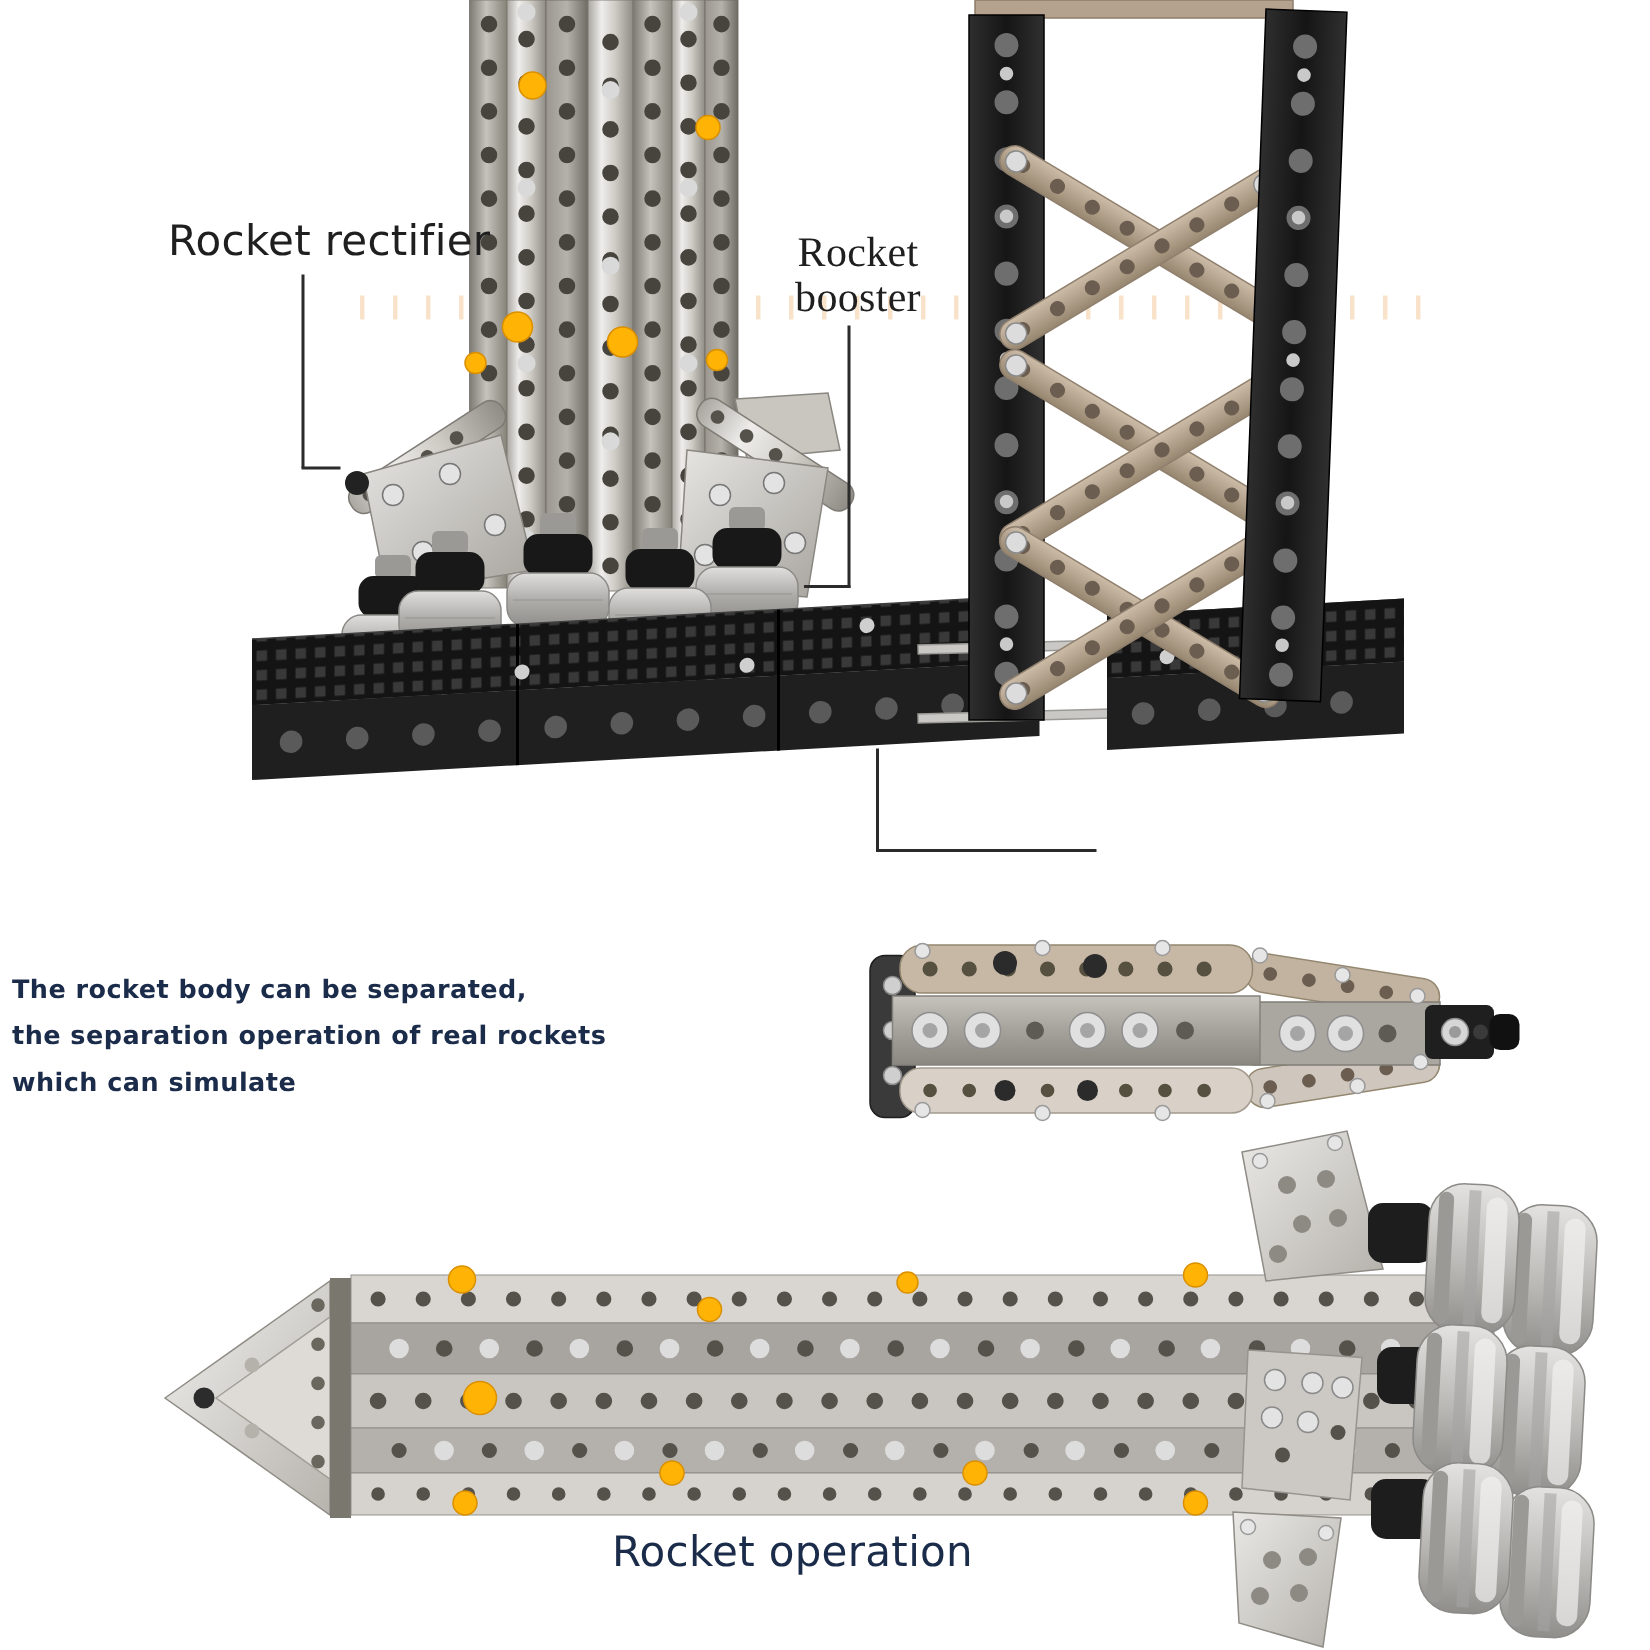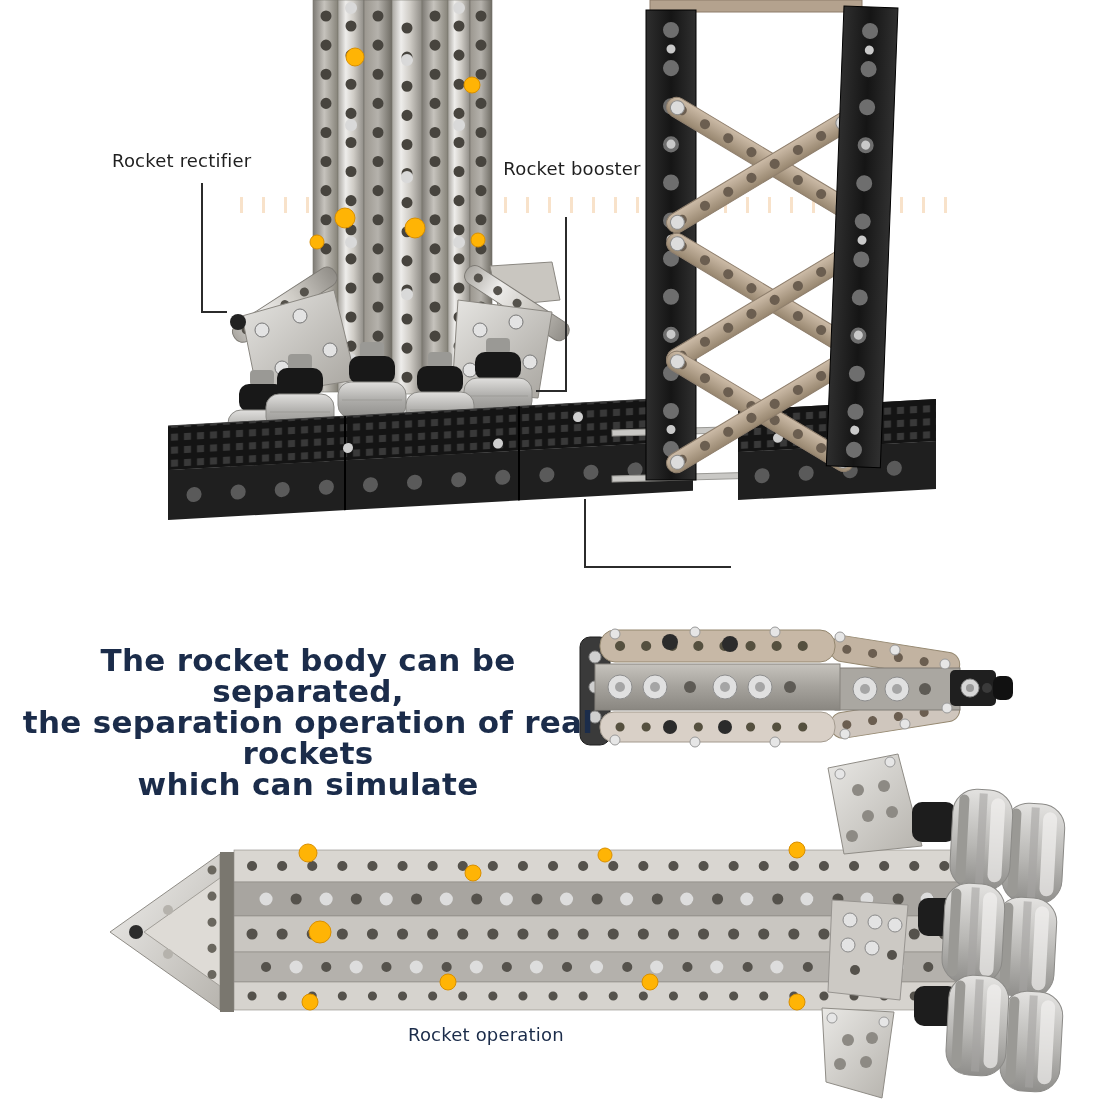--- a/index.html
+++ b/index.html
@@ -3,28 +3,28 @@
 <meta charset="utf-8">
 <style>
   html,body{margin:0;padding:0;background:#fff;}
   .canvas{
     position:relative;width:1100px;height:1100px;background:#fff;overflow:hidden;
     font-family:"DejaVu Sans","Liberation Sans",sans-serif;
   }
   .scene{position:absolute;}
   .ann{
     position:absolute;color:var(--label_color,#1f1f1f);
-    font-size:18px;letter-spacing:.2px;line-height:30px;white-space:nowrap;
+    font-size:28px;letter-spacing:.2px;line-height:30px;white-space:nowrap;
   }
-  .ann.center{text-align:center;white-space:normal;}
+  .ann.center{text-align:center;white-space:normal;font-family:Liberation Serif, serif;}
   .ann.navy{color:var(--navy,#1b2c4a);}
   .lead{position:absolute;background:var(--leader_line,#2b2b2b);}
   .headline{
-    position:absolute;left:8px;top:645px;width:600px;text-align:center;
-    color:var(--navy,#1b2c4a);font-weight:700;font-size:31px;line-height:31px;letter-spacing:.3px;
+    position:absolute;left:8px;top:645px;width:600px;
+    color:var(--navy,#1b2c4a);font-weight:700;font-size:17px;line-height:31px;letter-spacing:.3px;
   }
   .headline span{display:block;}
 </style>
 </head>
 <body>
 
 <div class="canvas">
 
   <svg class="scene" style="left:0;top:0" width="1100" height="600" viewBox="0 0 1100 600">
     <defs>

